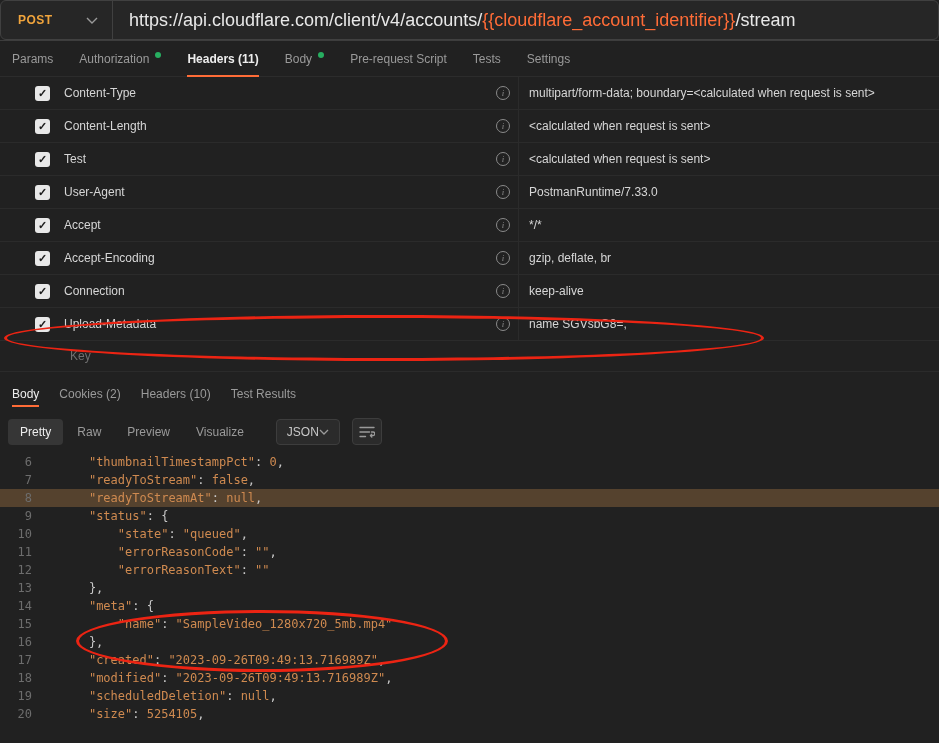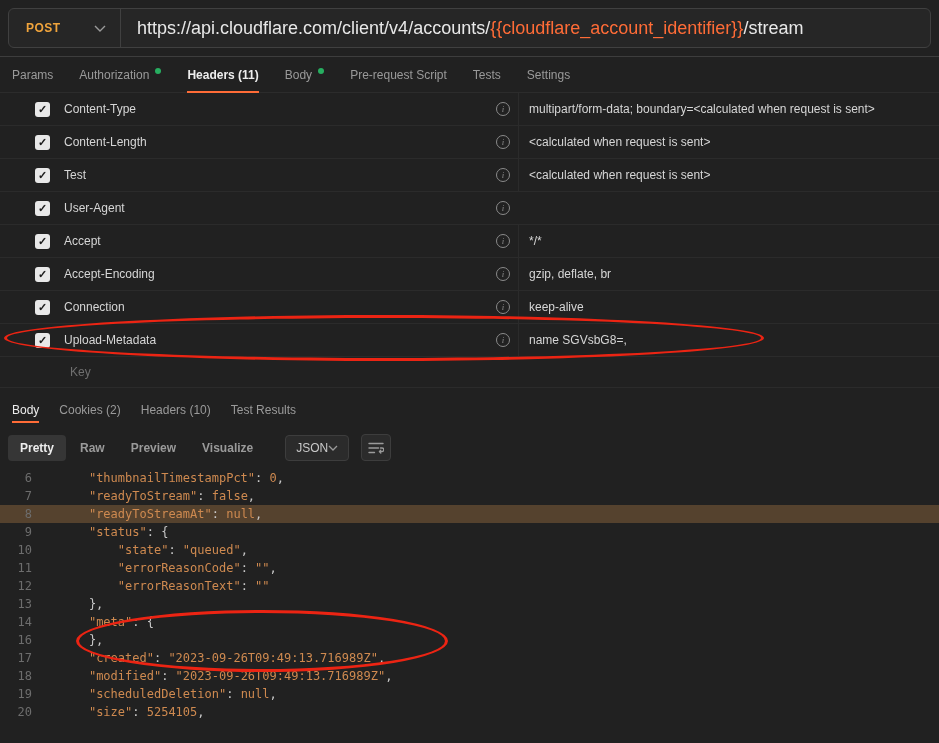--- a/index.html
+++ b/index.html
@@ -4,21 +4,21 @@
 <style>
   :root{
     --accent:#ff6c37; --method:#f0a43c; --variable:#ff6c37; --green:#27ae60;
     --code-text:#cf8a50; --code-punct:#c9c9c9; --hl:#55422e; --annot:#ec2413;
   }
   *{margin:0;padding:0;box-sizing:border-box;}
   html,body{width:939px;height:743px;}
   body{background:#212121;color:#e6e6e6;font-family:"Liberation Sans",sans-serif;font-size:12px;overflow:hidden;position:relative;}
 
   
-  .top{padding:8px;border-bottom:1px solid #3d3d3d;}
+  .top{border-bottom:1px solid #3d3d3d;}
   .url-row{height:40px;border:1px solid #404040;border-radius:6px;display:flex;align-items:center;background:#262626;}
   .method{width:112px;height:100%;display:flex;align-items:center;justify-content:space-between;padding:0 14px 0 17px;border-right:1px solid #404040;cursor:pointer;}
   .method-label{color:var(--method);font-weight:bold;letter-spacing:.5px;}
   .url-input{padding-left:16px;font-size:18px;color:#e8e8e8;white-space:nowrap;overflow:hidden;cursor:text;}
   .url-var{color:var(--variable);}
 
   
   .req-tabs{display:flex;gap:26px;align-items:stretch;padding:0 12px;height:36px;color:#9a9a9a;border-bottom:1px solid #2c2c2c;}
   .rtab{display:flex;align-items:center;gap:6px;position:relative;cursor:pointer;}
   .rtab.active{color:#ededed;font-weight:bold;}
@@ -39,21 +39,21 @@
 
   
   .resp-tabs{display:flex;gap:20px;padding:0 12px;height:40px;align-items:center;color:#9a9a9a;margin-top:2px;}
   .resp-tab{position:relative;display:flex;align-items:center;height:100%;cursor:pointer;}
   .resp-tab.active{color:#ededed;}
   .resp-tab.active::after{content:"";position:absolute;left:0;right:0;bottom:7px;height:2px;background:var(--accent);}
 
   
   .view-bar{display:flex;align-items:center;padding:4px 8px 8px;color:#9a9a9a;}
   .vtabs{display:flex;gap:2px;}
-  .vtab{padding:6px 12px;border-radius:4px;cursor:pointer;font-weight:bold;}
+  .vtab{padding:6px 12px;border-radius:4px;cursor:pointer;}
   .vtab.active{background:#363636;color:#ededed;}
   .lang-select{margin-left:20px;display:flex;align-items:center;gap:0;border:1px solid #3d3d3d;background:#2b2b2b;border-radius:4px;padding:5px 10px;color:#c9c9c9;cursor:pointer;}
   .icon-btn{margin-left:12px;border:1px solid #3d3d3d;background:#2b2b2b;border-radius:4px;width:30px;height:27px;display:flex;align-items:center;justify-content:center;cursor:pointer;}
 
   
   .code{font-family:"DejaVu Sans Mono","Liberation Mono",monospace;font-size:12px;line-height:18px;}
   .code-line{display:flex;white-space:pre;}
   .ln{flex:0 0 44px;text-align:right;padding-right:12px;color:#6d6d6d;user-select:none;}
   .lc{padding-left:16px;}
   .tok-v{color:var(--code-text);}
@@ -150,20 +150,23 @@
     </div>
   </div>
       <div class="hrow">
     <div class="c-check">
       <span class="cb">✓</span>
     </div>
     <div class="c-key">
       <span class="key-label">User-Agent</span>
       <span class="info">i</span>
     </div>
+    <div class="c-value">
+      <span>PostmanRuntime/7.33.0</span>
+    </div>
   </div>
       <div class="hrow">
     <div class="c-check">
       <span class="cb">✓</span>
     </div>
     <div class="c-key">
       <span class="key-label">Accept</span>
       <span class="info">i</span>
     </div>
     <div class="c-value">
@@ -293,20 +296,24 @@
   </div>
     <div class="code-line">
     <span class="ln">13</span>
     <span class="lc"><span class="tok-p">    },</span></span>
   </div>
     <div class="code-line">
     <span class="ln">14</span>
     <span class="lc"><span class="tok-p">    </span><span class="tok-v">"meta"</span><span class="tok-p">: {</span></span>
   </div>
     <div class="code-line">
+    <span class="ln">15</span>
+    <span class="lc"><span class="tok-p">        </span><span class="tok-v">"name"</span><span class="tok-p">: </span><span class="tok-v">"SampleVideo_1280x720_5mb.mp4"</span></span>
+  </div>
+    <div class="code-line">
     <span class="ln">16</span>
     <span class="lc"><span class="tok-p">    },</span></span>
   </div>
     <div class="code-line">
     <span class="ln">17</span>
     <span class="lc"><span class="tok-p">    </span><span class="tok-v">"created"</span><span class="tok-p">: </span><span class="tok-v">"2023-09-26T09:49:13.716989Z"</span><span class="tok-p">,</span></span>
   </div>
     <div class="code-line">
     <span class="ln">18</span>
     <span class="lc"><span class="tok-p">    </span><span class="tok-v">"modified"</span><span class="tok-p">: </span><span class="tok-v">"2023-09-26T09:49:13.716989Z"</span><span class="tok-p">,</span></span>

